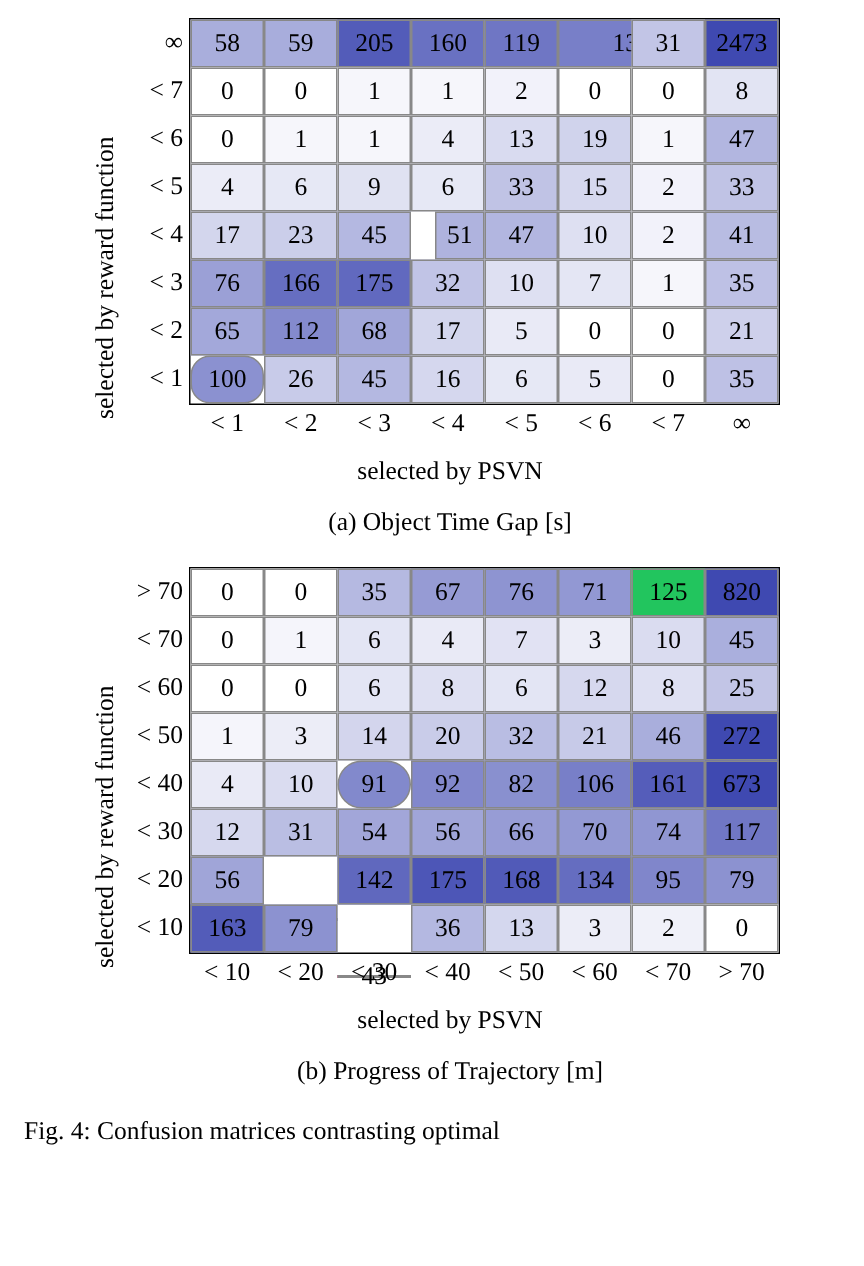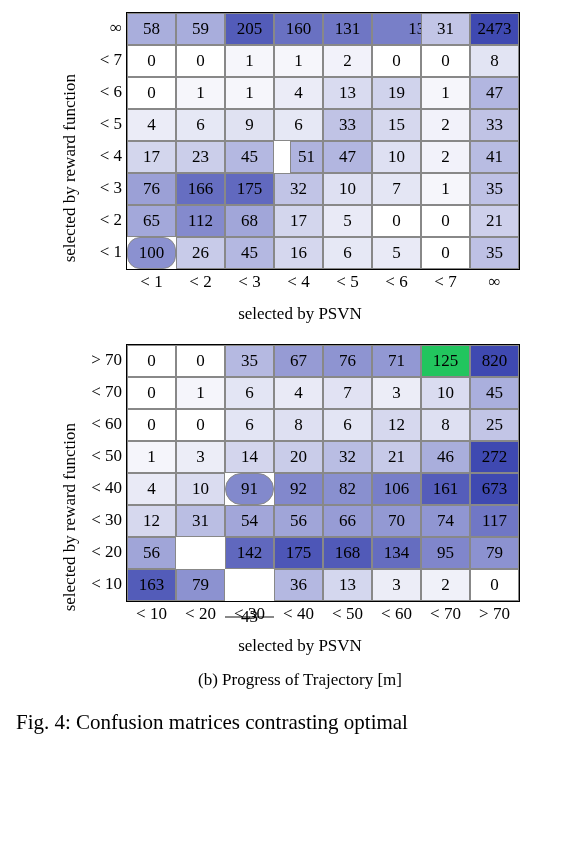--- a/index.html
+++ b/index.html
@@ -55,21 +55,21 @@
       margin-top: 12px;
     }
     .caption {
       text-align: center;
       font-size: 17px;
       margin-top: 14px;
     }
     .yticks-col { display: flex; flex-direction: column; }
     .top-row { display: flex; }
     .fig-caption {
-      font-size: 21px;
+      font-size: 17px;
       text-align: left;
       margin-top: 6px;
       padding: 0 10px;
       overflow: hidden;
       white-space: nowrap;
     }
   </style>
 </head>
 <body>
 
@@ -87,21 +87,21 @@
               <div class="ytick" style="height: 32px; width: 46px;">&lt; 4</div>
               <div class="ytick" style="height: 32px; width: 46px;">&lt; 3</div>
               <div class="ytick" style="height: 32px; width: 46px;">&lt; 2</div>
               <div class="ytick" style="height: 32px; width: 46px;">&lt; 1</div>
             </div>
             <div class="heatmap-grid" style="grid-template-columns: repeat(8, 49px); grid-template-rows: repeat(8, 32px);">
               <div class="cell" style="background: rgb(169, 174, 220);">58</div>
               <div class="cell" style="background: rgb(168, 173, 220);">59</div>
               <div class="cell" style="background: rgb(83, 92, 185);">205</div>
               <div class="cell" style="background: rgb(105, 113, 194);">160</div>
-              <div class="cell" style="background: rgb(111, 118, 196);">131</div>
+              <div class="cell" style="background: rgb(111, 118, 196);">119</div>
               <div class="cell" style="background: rgb(120, 127, 200); padding-left: 48px;">132</div>
               <div class="cell" style="background: rgb(194, 197, 230);">31</div>
               <div class="cell" style="background: rgb(63, 73, 177);">2473</div>
               <div class="cell" style="background: rgb(255, 255, 255);">0</div>
               <div class="cell" style="background: rgb(255, 255, 255);">0</div>
               <div class="cell" style="background: rgb(246, 246, 251);">1</div>
               <div class="cell" style="background: rgb(246, 246, 251);">1</div>
               <div class="cell" style="background: rgb(242, 242, 250);">2</div>
               <div class="cell" style="background: rgb(255, 255, 255);">0</div>
               <div class="cell" style="background: rgb(255, 255, 255);">0</div>
@@ -161,20 +161,21 @@
             <div class="xtick">&lt; 1</div>
             <div class="xtick">&lt; 2</div>
             <div class="xtick">&lt; 3</div>
             <div class="xtick">&lt; 4</div>
             <div class="xtick">&lt; 5</div>
             <div class="xtick">&lt; 6</div>
             <div class="xtick">&lt; 7</div>
             <div class="xtick">∞</div>
           </div>
           <div class="xlabel">selected by PSVN</div>
+          <div class="caption">(a) Object Time Gap [s]</div>
         </div>
       </div>
     </div>
     <div class="chart-block">
       <div class="chart-wrap">
         <div class="ylabel">selected by reward function</div>
         <div class="grid-holder">
           <div class="top-row">
             <div class="yticks-col">
               <div class="ytick" style="height: 32px; width: 46px;">&gt; 70</div>

